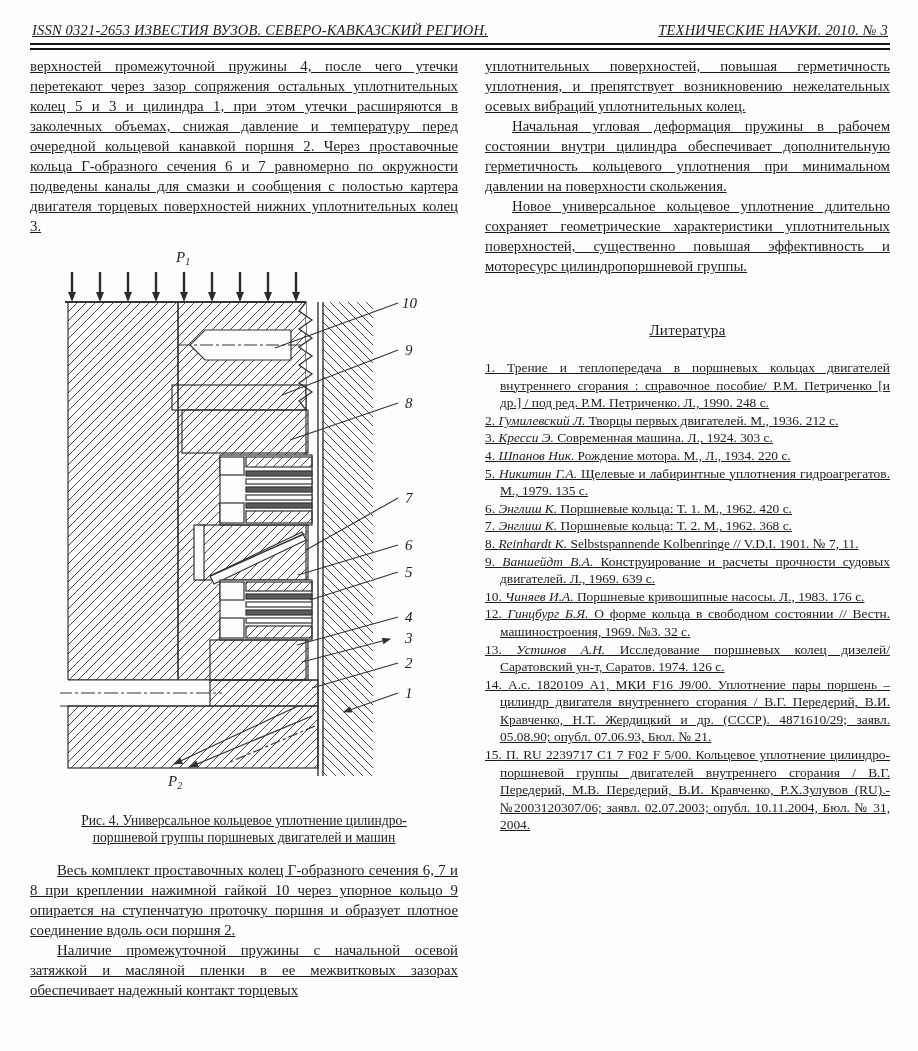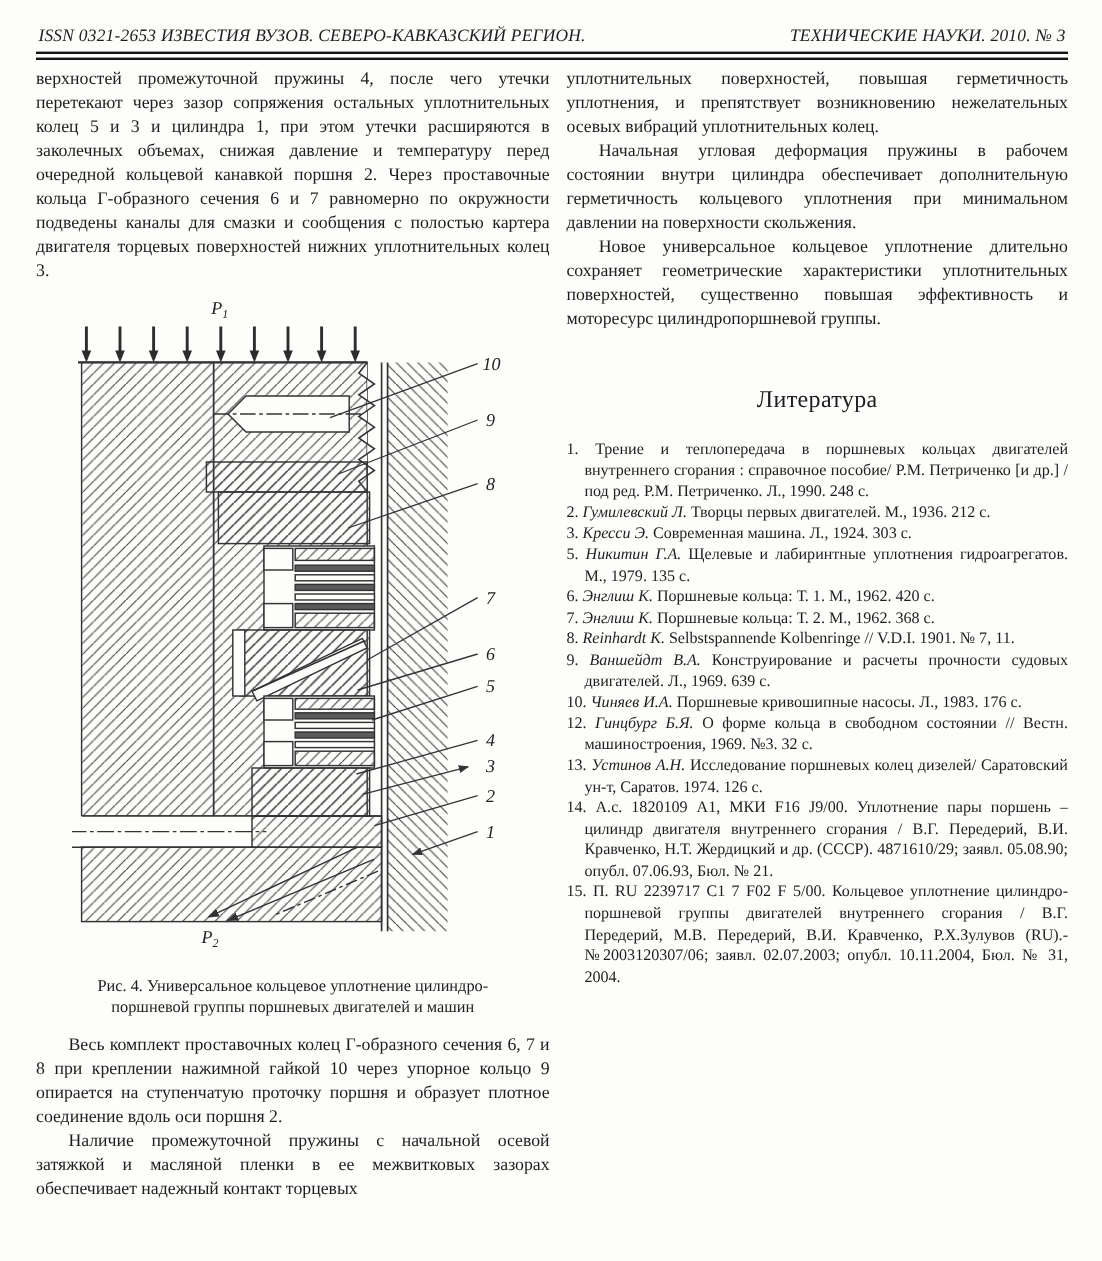--- a/index.html
+++ b/index.html
@@ -1,38 +1,38 @@
 <!DOCTYPE html>
 <html><head>
 <meta charset="utf-8">
 <style>
   * { margin:0; padding:0; box-sizing:border-box; }
   html,body { width:918px; height:1051px; overflow:hidden; background:#fdfdfb; }
   body { font-family:"Liberation Serif","DejaVu Serif",serif; color:#1d1d1d; }
-  .page { width:918px; height:1008px; padding:14px 28px 0 30px; position:relative; }
+  .page { width:918px; height:1008px; padding:14px 28px 0 30px; position:relative;text-decoration:underline; }
 
   
   .hdr { display:flex; justify-content:space-between; align-items:baseline;
          font-style:italic; font-size:14.5px; letter-spacing:.2px; padding:8px 2px 4px 2px; }
   .hdr .issn { margin-right:14px; }
   .rule2 { height:7px; border-top:2.2px solid #151515; border-bottom:2.2px solid #151515; margin-bottom:6px; }
 
   
-  .cols { display:flex; gap:14px; }
+  .cols { display:flex; gap:27px; }
   .col { width:428px; }
   .col.right { width:420px; }
   p.body { font-size:14.8px; line-height:20px; text-align:justify; hyphens:none; }
   p.ind { text-indent:27px; }
 
   
   .figwrap { margin:12px 0 0 30px; width:400px; }
   .figcap { margin-top:15px; text-align:center; font-size:13.6px; line-height:17px; }
 
   
-  .lithead { text-align:center; font-size:20px; margin:46px 0 20px 0; letter-spacing:.3px; }
+  .lithead { text-align:center; font-size:15px; margin:46px 0 20px 0; letter-spacing:.3px; }
   .refs { font-size:13.4px; line-height:17.6px; text-align:justify; }
   .ref { padding-left:15px; text-indent:-15px; }
   .ref i { font-style:italic; }
 
   svg text { font-family:"Liberation Serif","DejaVu Serif",serif; }
   .callout { font-style:italic; font-size:15px; fill:#222; }
   .plabel  { font-style:italic; font-size:15px; fill:#222; }
   .psub    { font-size:10px; }
 </style>
 </head>
@@ -215,20 +215,21 @@
       <p class="body">уплотнительных поверхностей, повышая герметичность уплотнения, и препятствует возникновению нежелательных осевых вибраций уплотнительных колец.</p>
       <p class="body ind">Начальная угловая деформация пружины в рабочем состоянии внутри цилиндра обеспечивает дополнительную герметичность кольцевого уплотнения при минимальном давлении на поверхности скольжения.</p>
       <p class="body ind">Новое универсальное кольцевое уплотнение длительно сохраняет геометрические характеристики уплотнительных поверхностей, существенно повышая эффективность и моторесурс цилиндропоршневой группы.</p>
 
       <div class="lithead">Литература</div>
 
       <div class="refs">
         <div class="ref"><span>1.</span> <i></i><span>Трение и теплопередача в поршневых кольцах двигателей внутреннего сгорания : справочное пособие/ Р.М. Петриченко [и др.] / под ред. Р.М. Петриченко. Л., 1990. 248 с.</span></div>
         <div class="ref"><span>2.</span> <i>Гумилевский Л.</i><span> Творцы первых двигателей. М., 1936. 212 с.</span></div>
         <div class="ref"><span>3.</span> <i>Кресси Э.</i><span> Современная машина. Л., 1924. 303 с.</span></div>
+        <div class="ref"><span>4.</span> <i>Шпанов Ник.</i><span> Рождение мотора. М., Л., 1934. 220 с.</span></div>
         <div class="ref"><span>5.</span> <i>Никитин Г.А.</i><span> Щелевые и лабиринтные уплотнения гидроагрегатов. М., 1979. 135 с.</span></div>
         <div class="ref"><span>6.</span> <i>Энглиш К.</i><span> Поршневые кольца: Т. 1. М., 1962. 420 с.</span></div>
         <div class="ref"><span>7.</span> <i>Энглиш К.</i><span> Поршневые кольца: Т. 2. М., 1962. 368 с.</span></div>
         <div class="ref"><span>8.</span> <i>Reinhardt K.</i><span> Selbstspannende Kolbenringe // V.D.I. 1901. № 7, 11.</span></div>
         <div class="ref"><span>9.</span> <i>Ваншейдт В.А.</i><span> Конструирование и расчеты прочности судовых двигателей. Л., 1969. 639 с.</span></div>
         <div class="ref"><span>10.</span> <i>Чиняев И.А.</i><span> Поршневые кривошипные насосы. Л., 1983. 176 с.</span></div>
         <div class="ref"><span>12.</span> <i>Гинцбург Б.Я.</i><span> О форме кольца в свободном состоянии // Вестн. машиностроения, 1969. №3. 32 с.</span></div>
         <div class="ref"><span>13.</span> <i>Устинов А.Н.</i><span> Исследование поршневых колец дизелей/ Саратовский ун-т, Саратов. 1974. 126 с.</span></div>
         <div class="ref"><span>14.</span> <i></i><span>А.с. 1820109 А1, МКИ F16 J9/00. Уплотнение пары поршень – цилиндр двигателя внутреннего сгорания / В.Г. Передерий, В.И. Кравченко, Н.Т. Жердицкий и др. (СССР). 4871610/29; заявл. 05.08.90; опубл. 07.06.93, Бюл. № 21.</span></div>
         <div class="ref"><span>15.</span> <i></i><span>П. RU 2239717 С1 7 F02 F 5/00. Кольцевое уплотнение цилиндро-поршневой группы двигателей внутреннего сгорания / В.Г. Передерий, М.В. Передерий, В.И. Кравченко, Р.Х.Зулувов (RU).-№2003120307/06; заявл. 02.07.2003; опубл. 10.11.2004, Бюл. № 31, 2004.</span></div>

